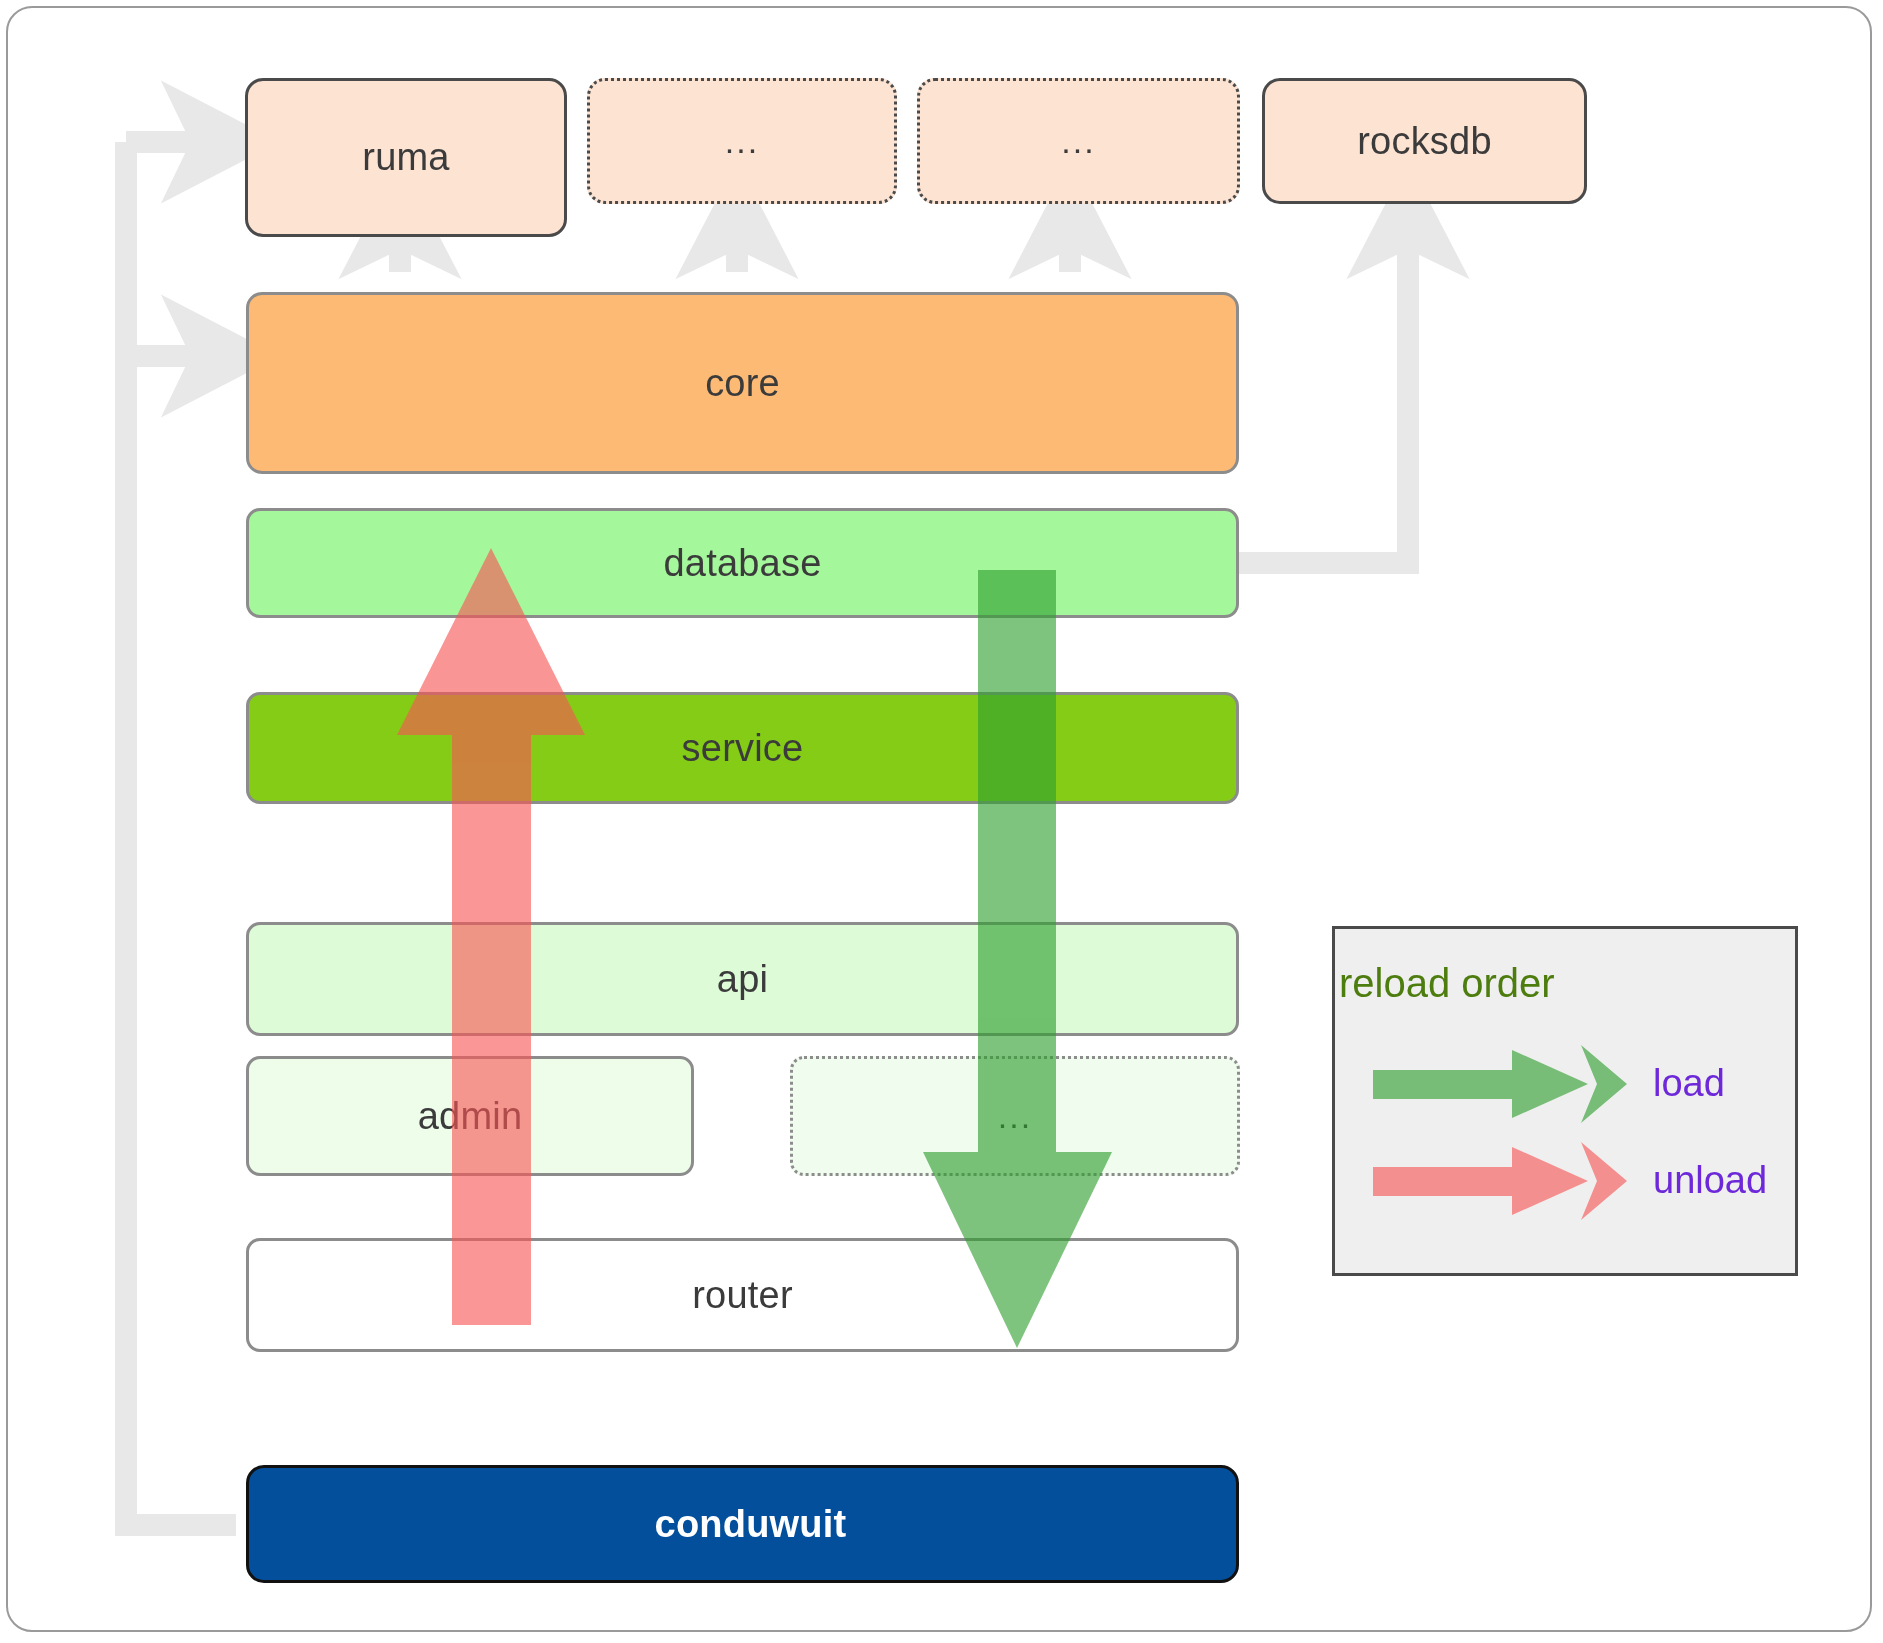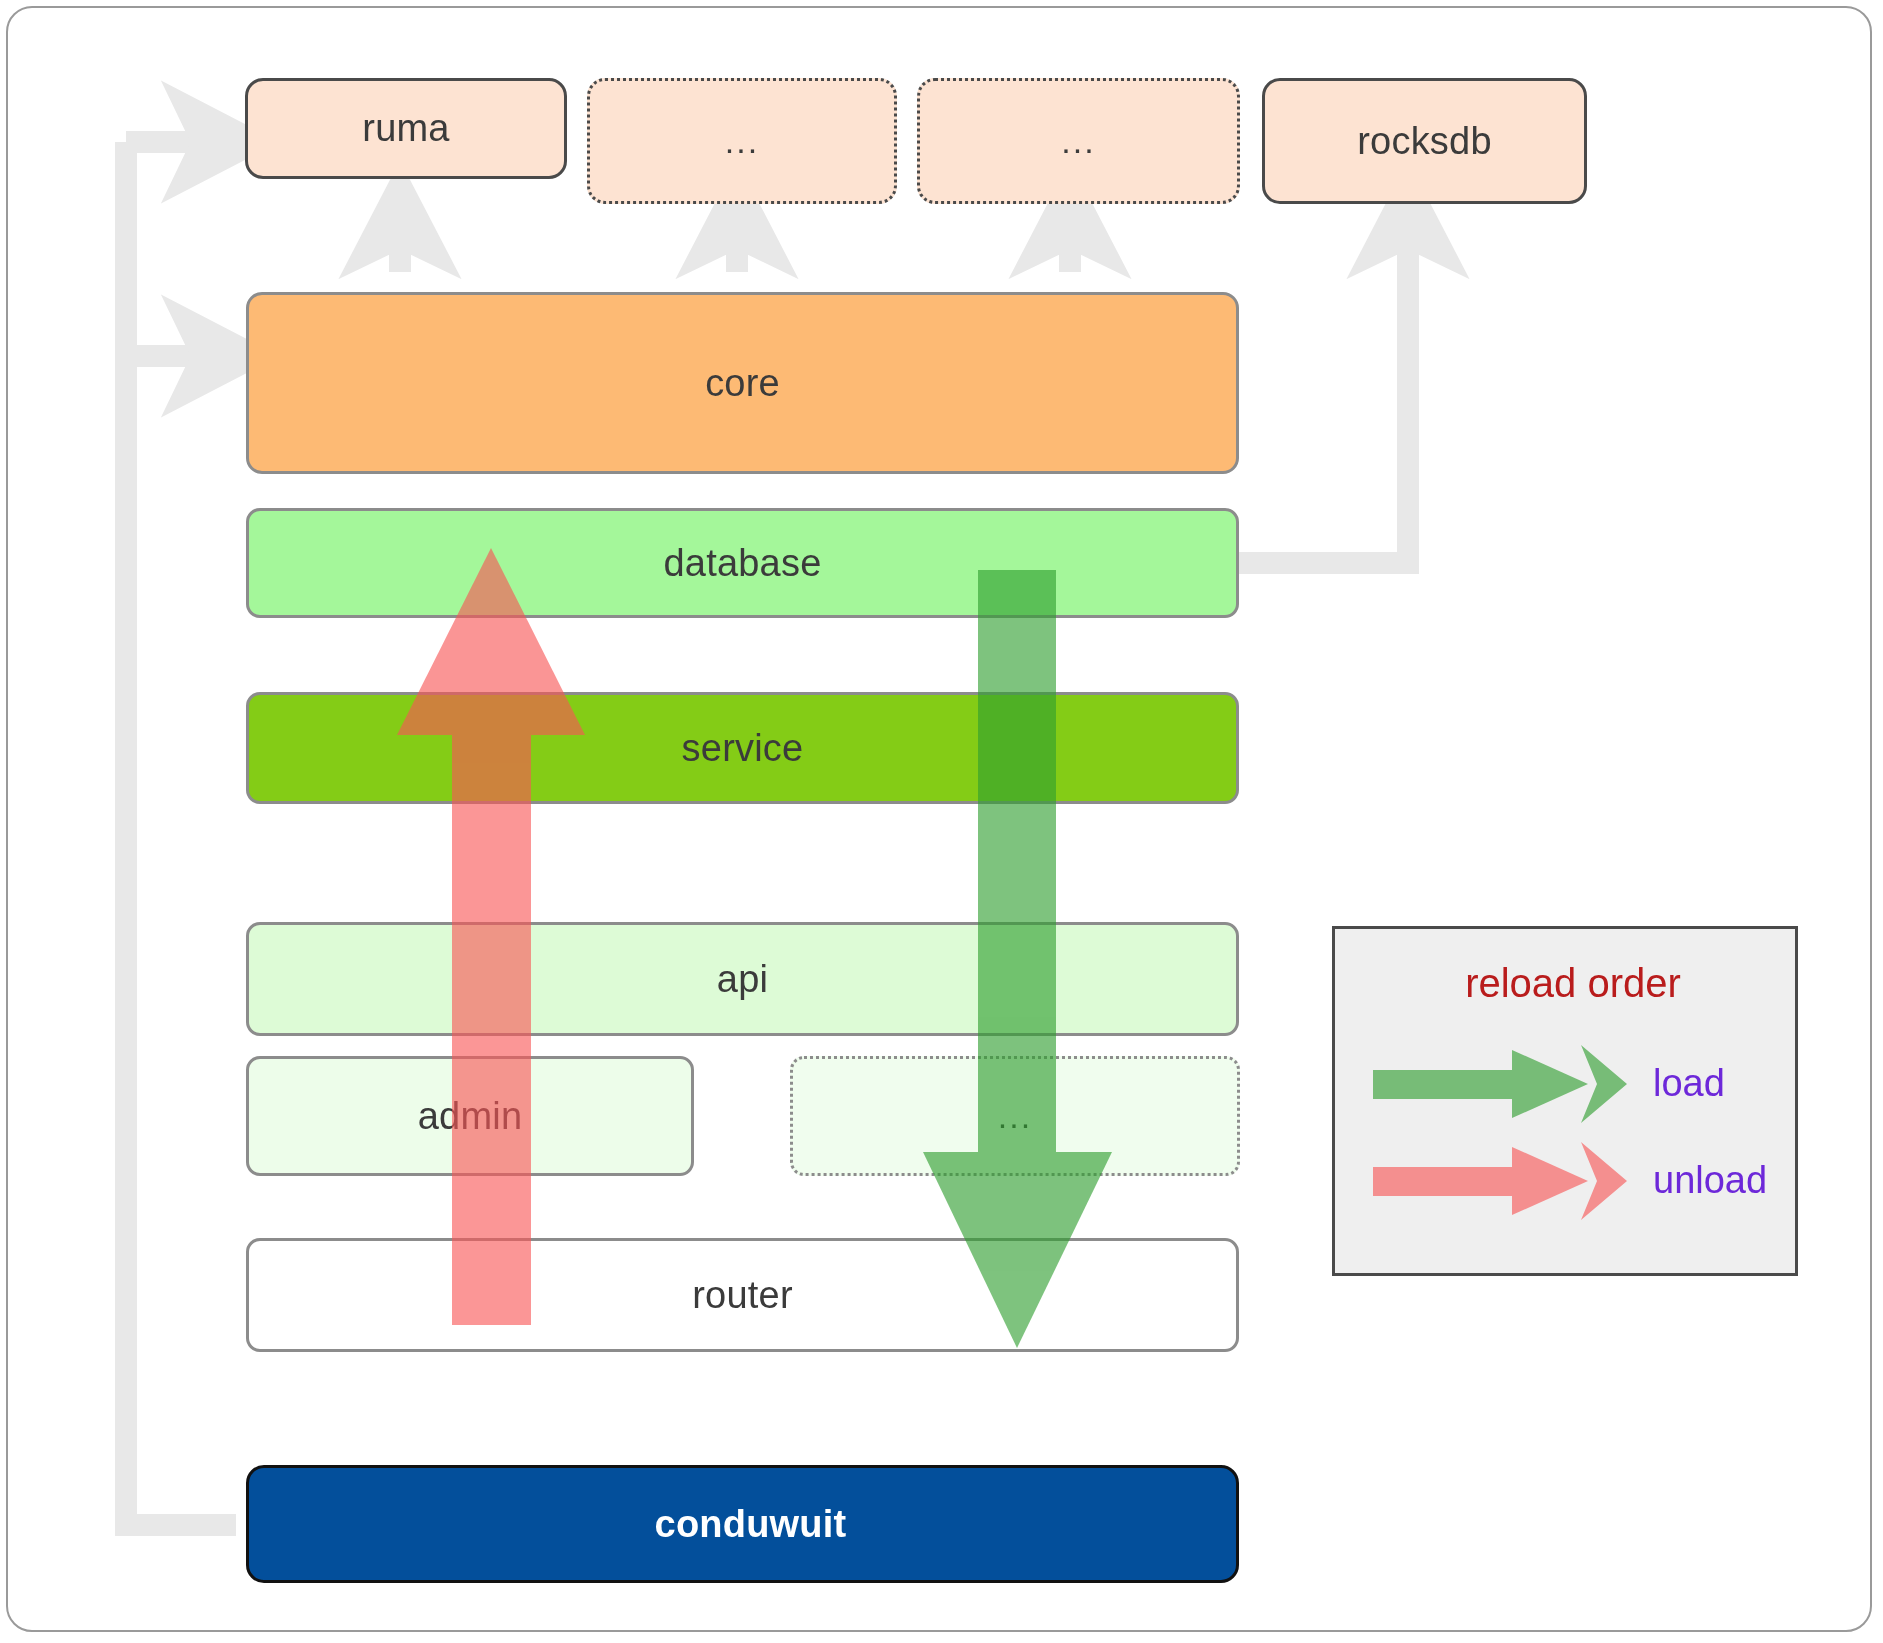--- a/index.html
+++ b/index.html
@@ -107,25 +107,24 @@
     top: 926px;
     width: 466px;
     height: 350px;
     background: #efefef;
     border: 3px solid #4a4a4a;
     box-sizing: border-box;
     z-index: 6;
   }
   .legend-title {
     position: absolute;
-    left: 16px; right: 0;
+    left: 4px; right: 0;
     top: 32px;
-    text-align: center;
     font-size: 40px;
-    color: #b91c1c;
+    color: #4d7c0f;
   }
   .legend-row-label {
     position: absolute;
     font-size: 38px;
     color: #6d28d9;
   }
 </style>
 </head>
 <body>
 
@@ -145,21 +144,21 @@
 
     <path d="M400,272 L400,222" stroke="#e8e8e8" stroke-width="22" fill="none" marker-end="url(#grayhead)"></path>
     <path d="M737,272 L737,222" stroke="#e8e8e8" stroke-width="22" fill="none" marker-end="url(#grayhead)"></path>
     <path d="M1070,272 L1070,222" stroke="#e8e8e8" stroke-width="22" fill="none" marker-end="url(#grayhead)"></path>
 
     <path d="M1232,563 L1408,563 L1408,222" stroke="#e8e8e8" stroke-width="22" fill="none" marker-end="url(#grayhead)"></path>
   </svg>
 
   <div class="nodes-layer">
 
-    <div class="node node-dep" style="left:245px; top:78px; width:322px; height:101px;">
+    <div class="node node-dep" style="left:245px; top:78px; width:322px; height:159px;">
       <span>ruma</span>
     </div>
 
     <div class="node node-dep-dotted" style="left:587px; top:78px; width:310px; height:126px;">
       <span class="dots-label">...</span>
     </div>
 
     <div class="node node-dep-dotted" style="left:917px; top:78px; width:323px; height:126px;">
       <span class="dots-label">...</span>
     </div>

